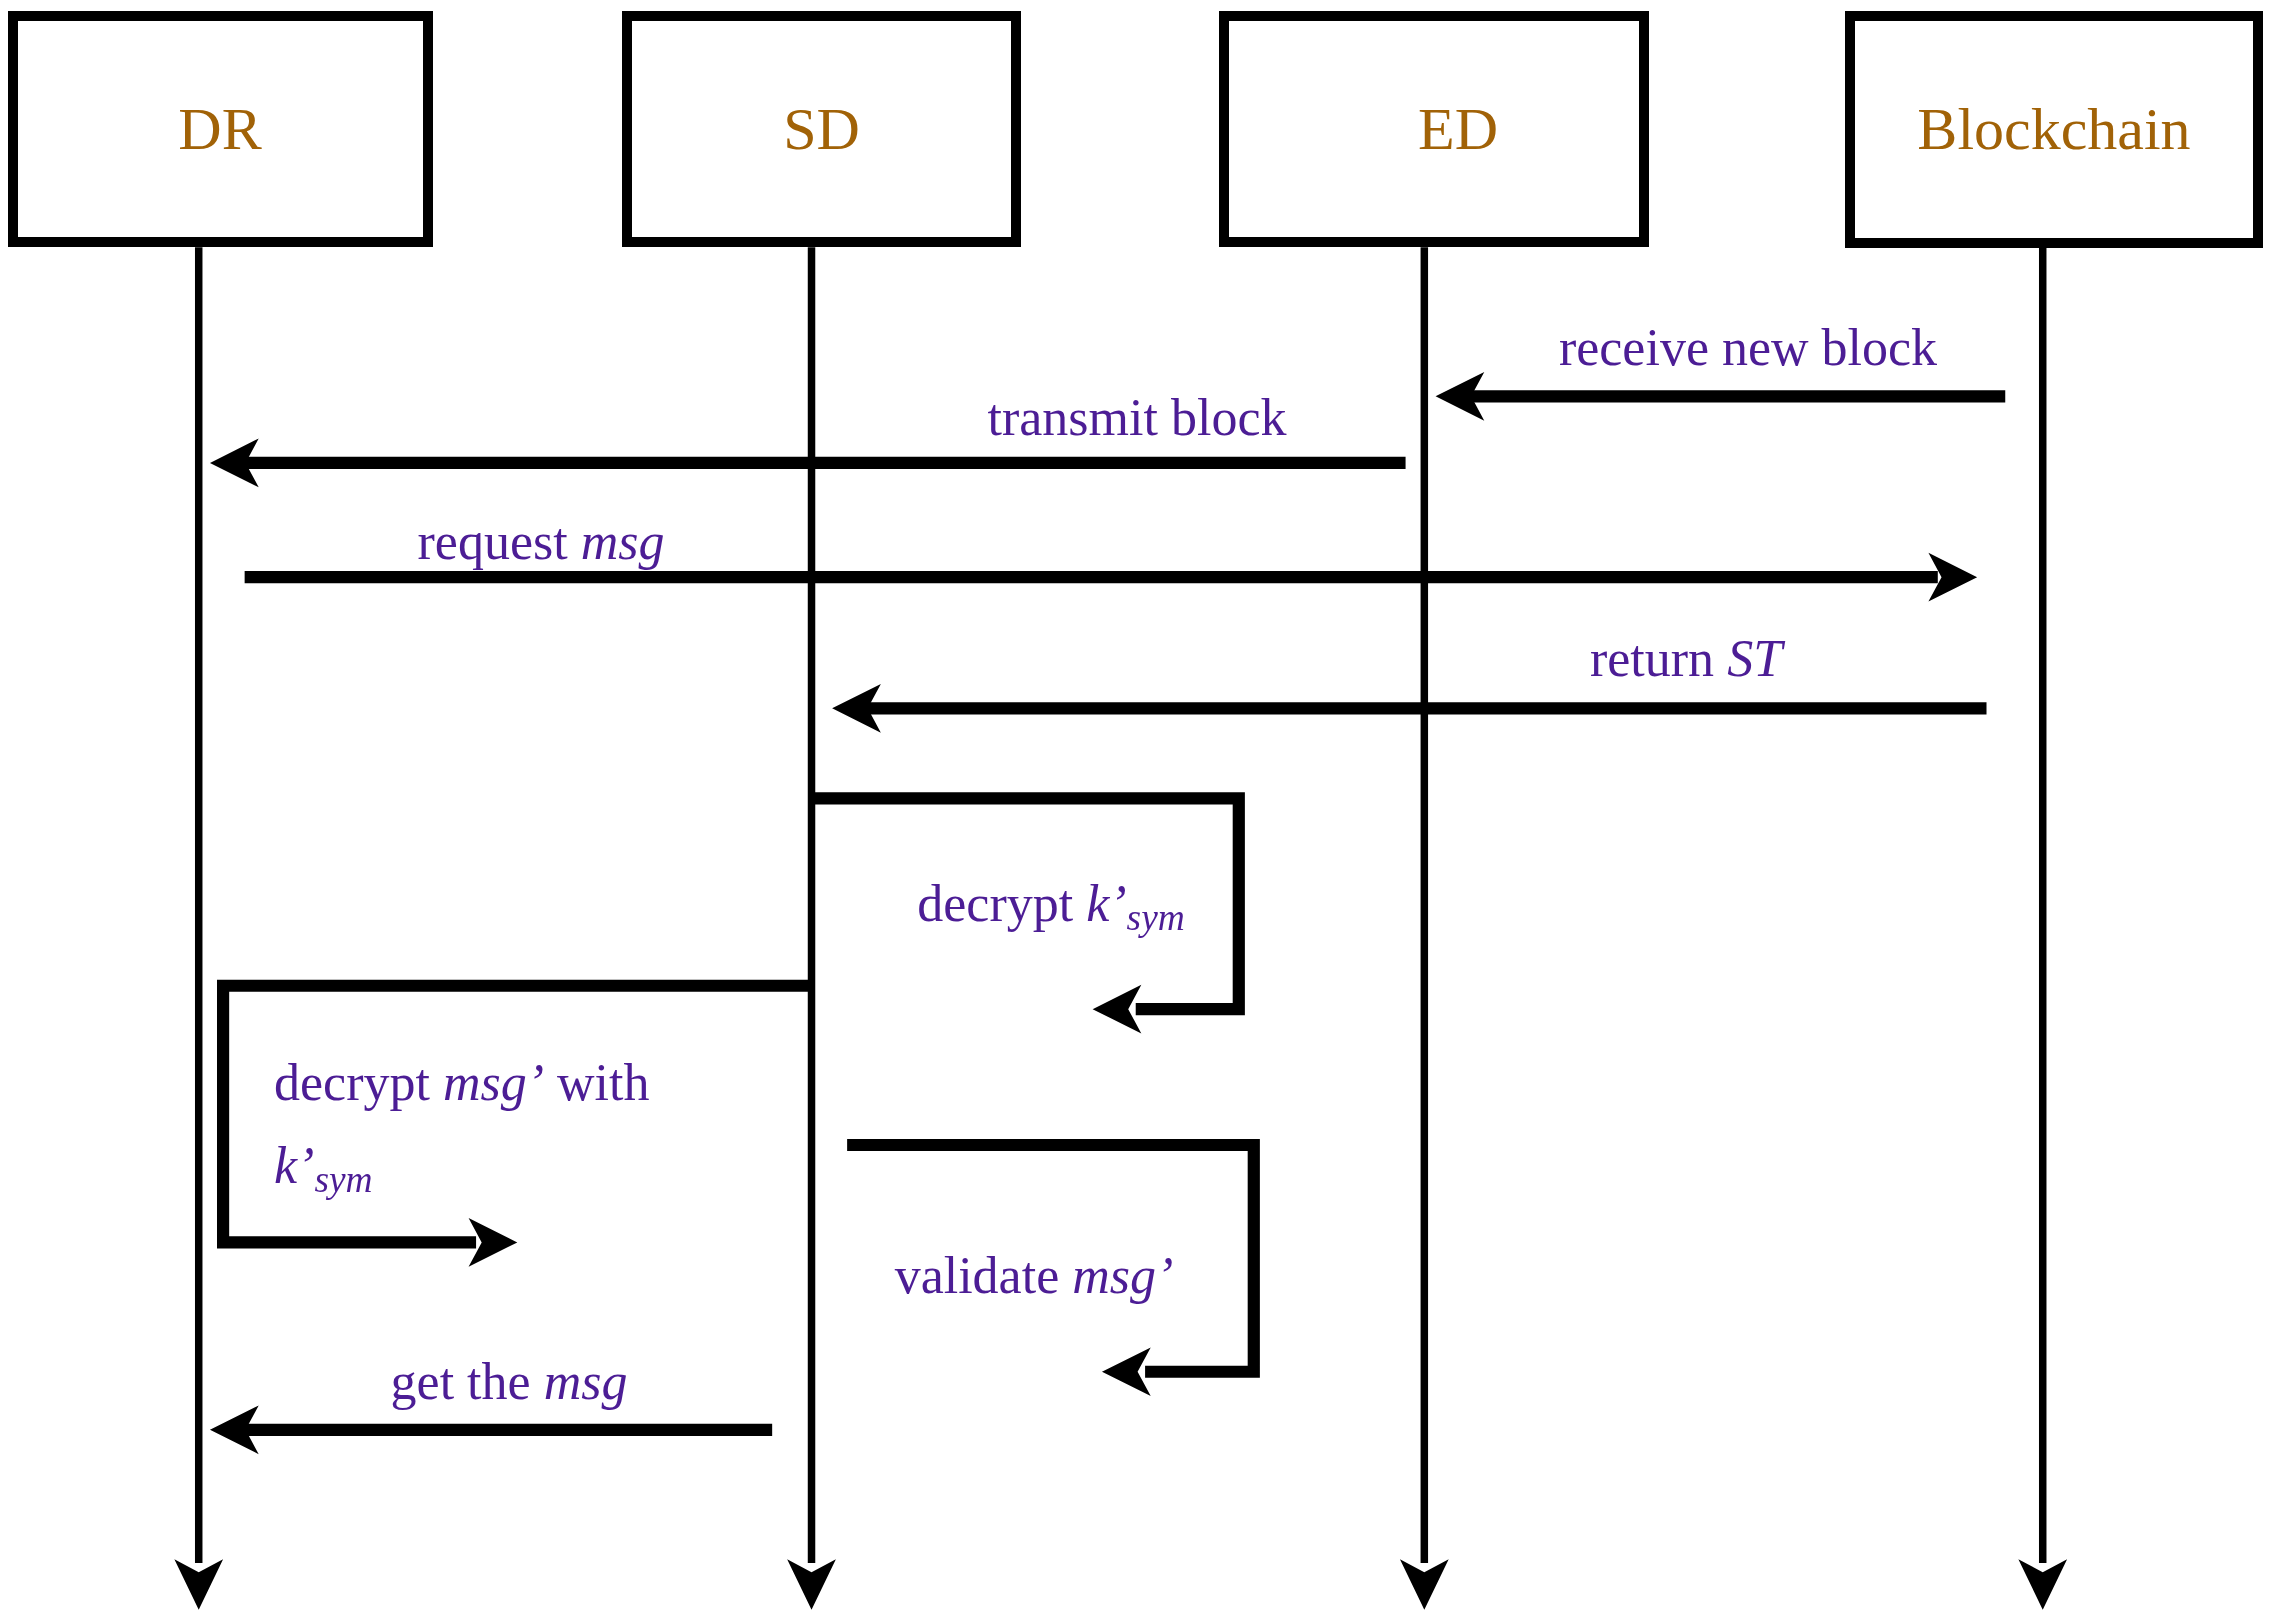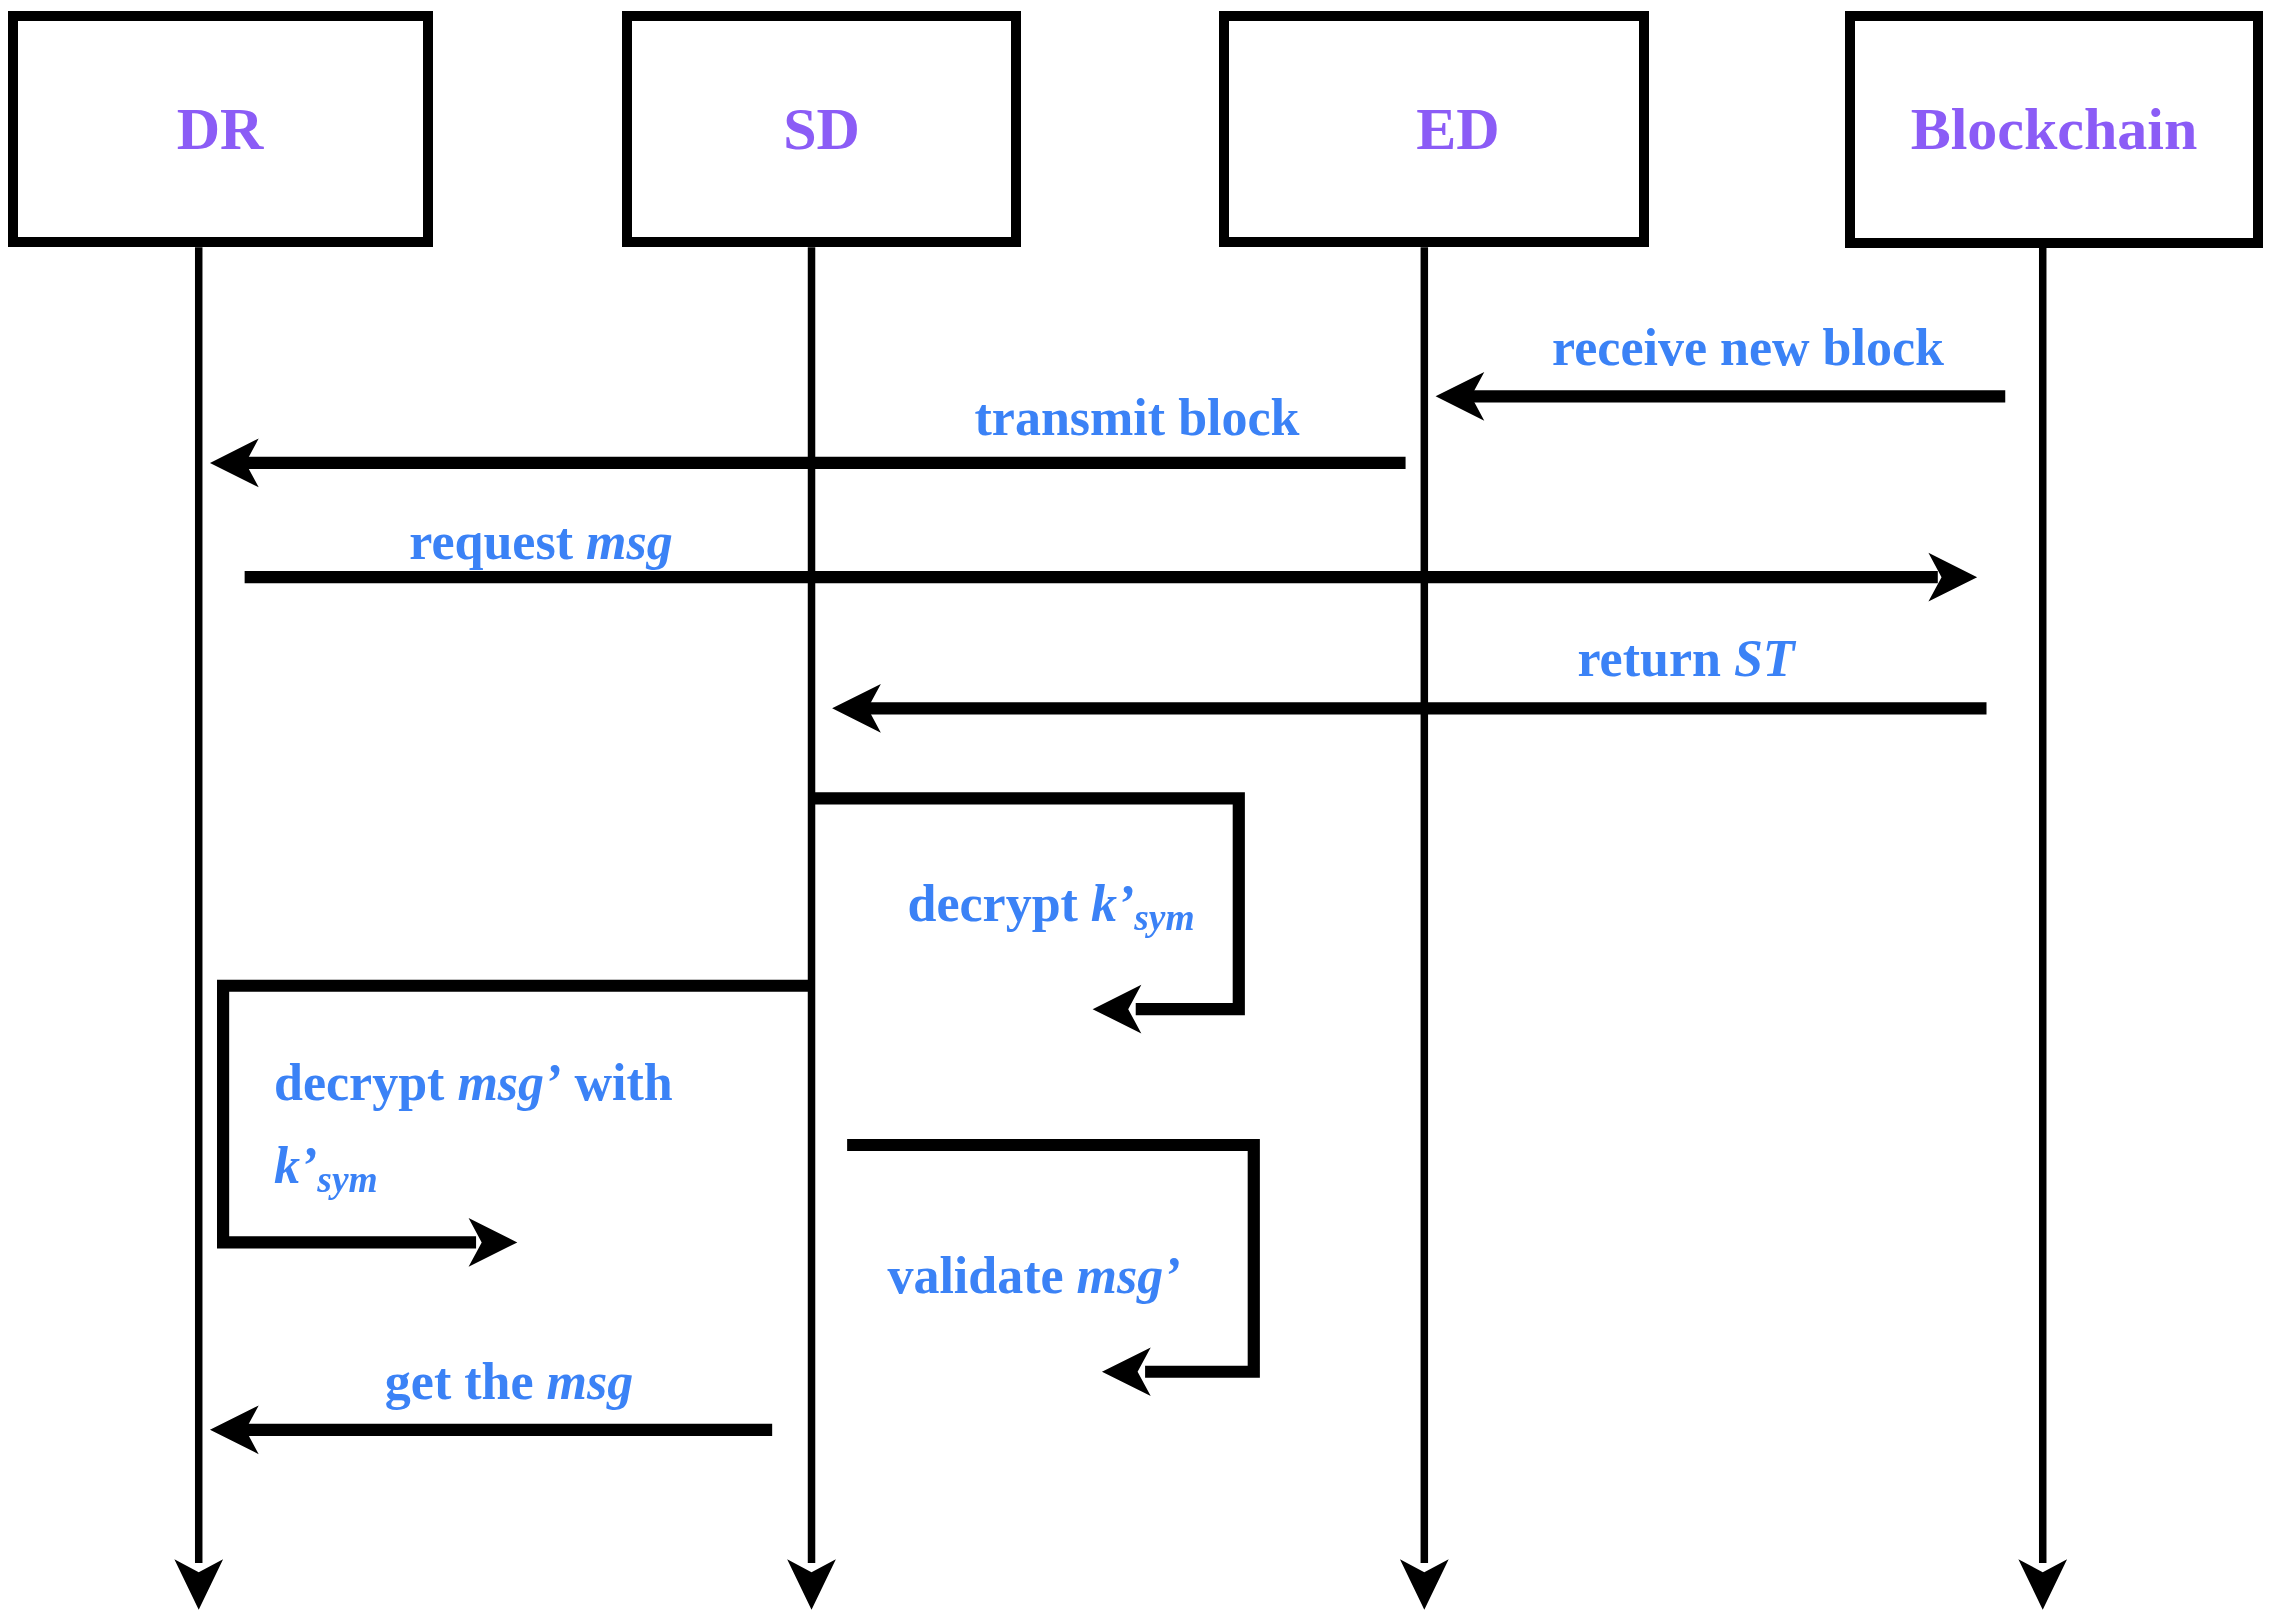--- a/index.html
+++ b/index.html
@@ -16,29 +16,29 @@
     position: absolute;
     border: 10.3px solid #000000;
     background: #ffffff;
     display: flex;
     align-items: center;
     justify-content: center;
     box-sizing: border-box;
   }
   .actor-title {
     font-size: 60px;
-    font-weight: 700;
-    color: #8b5cf6;
+    font-weight: 400;
+    color: #a16207;
     white-space: nowrap;
   }
   .msg-label {
     position: absolute;
     font-size: 52px;
-    font-weight: 700;
-    color: #3b82f6;
+    font-weight: 400;
+    color: #4c1d95;
     white-space: nowrap;
     line-height: 1;
   }
   .centered { transform: translate(-50%, -50%); }
   .left-aligned { transform: translateY(-50%); }
   .v  { font-style: italic; }
   .s  { font-style: italic; font-size: 0.72em; vertical-align: -0.24em; }
 </style>
 </head>
 <body>

